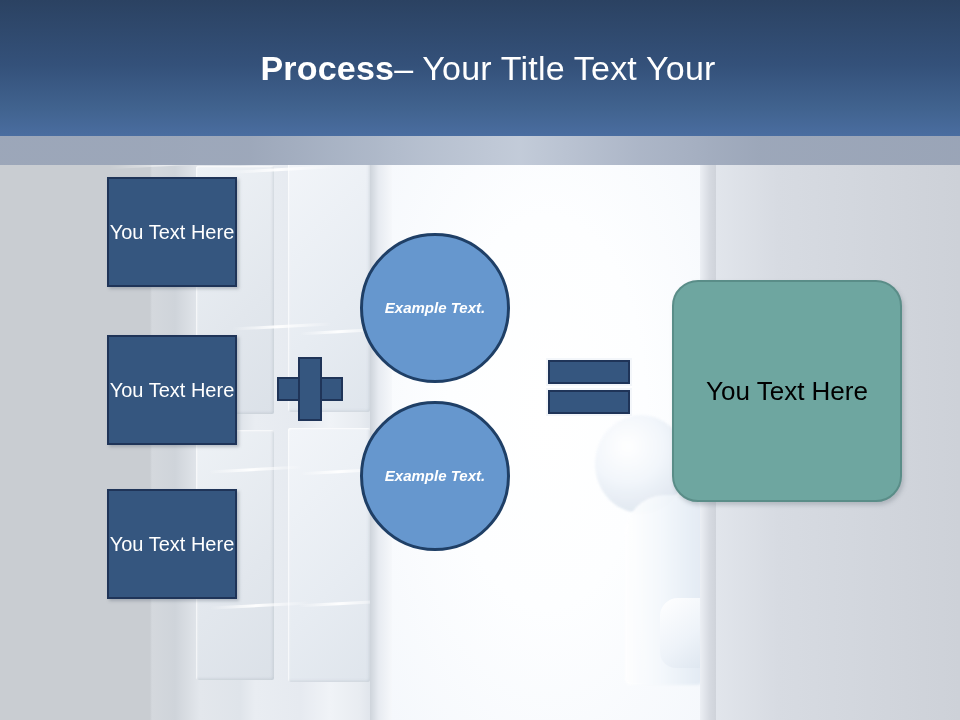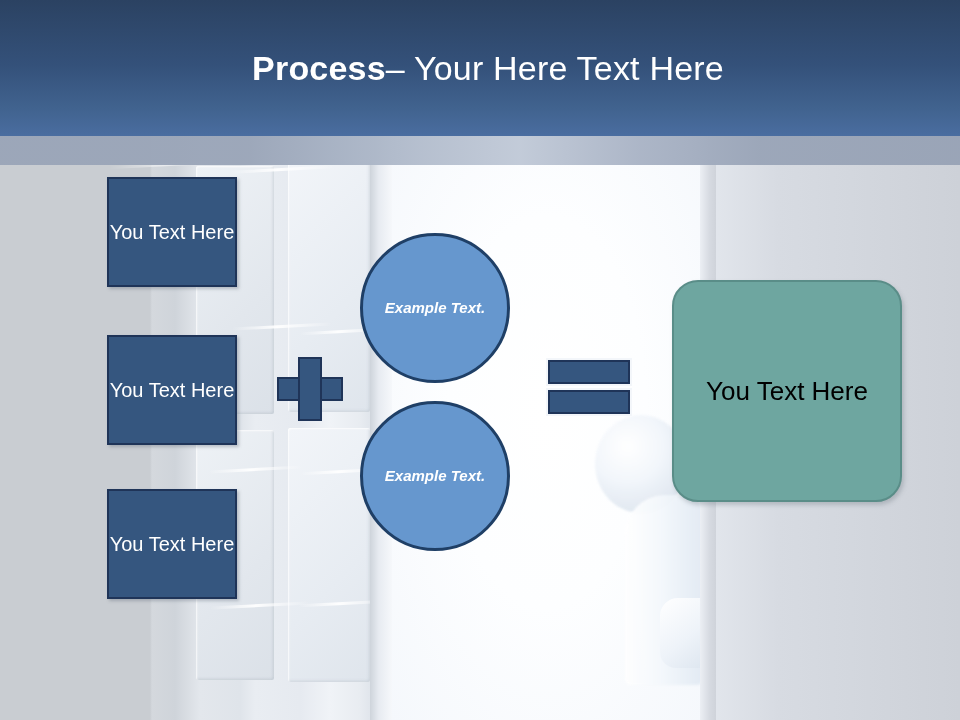--- a/index.html
+++ b/index.html
@@ -239,21 +239,21 @@
     <div class="fig-head"></div>
     <div class="fig-body"></div>
     <div class="fig-hand"></div>
     <div class="door-right-jamb"></div>
   </div>
 
   <div class="header"></div>
   <div class="header-band"></div>
   <div class="title">
     <span class="t-bold">Process</span>
-      <span class="t-rest"> – Your Here Text Here</span>
+      <span class="t-rest"> – Your Title Text Your</span>
   </div>
 
   <div class="blue-box" id="box1">You Text Here</div>
   <div class="blue-box" id="box2">You Text Here</div>
   <div class="blue-box" id="box3">You Text Here</div>
 
   <div class="plus-sign">
     <div class="bar bar-h"></div>
     <div class="bar bar-v"></div>
     <div class="inner"></div>

